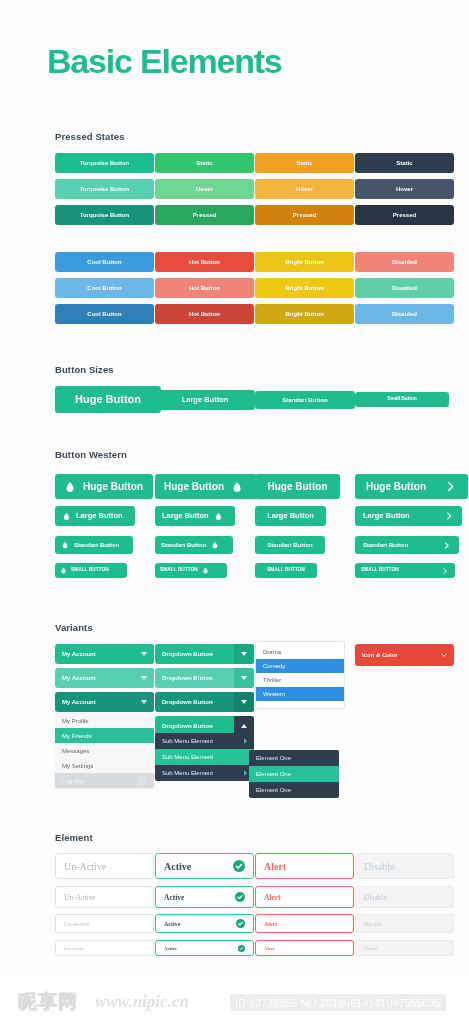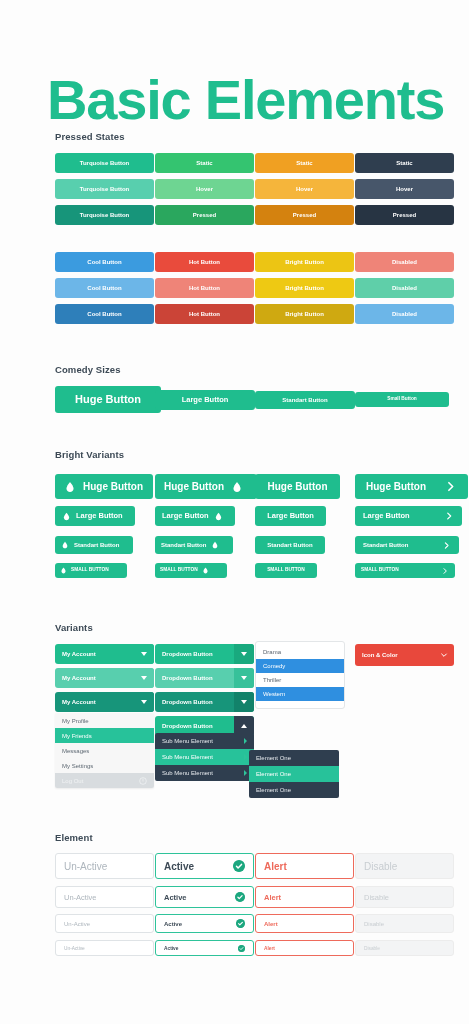--- a/index.html
+++ b/index.html
@@ -7,22 +7,22 @@
     width: 469px; height: 1024px;
     background: #ffffff;
     font-family: "Liberation Sans", sans-serif;
     overflow: hidden;
   }
   .page { position: relative; width: 469px; height: 1024px; background: #fdfdfd; }
 
   
   .title {
     position: absolute; left: 47px; top: 44px;
-    font-size: 56px; font-weight: 700; letter-spacing: -1.2px;
-    color: #1fbd8e; line-height: 1; margin-top: 28px;
+    font-size: 34px; font-weight: 700; letter-spacing: -1.2px;
+    color: #1fbd8e; line-height: 1;
   }
 
   
   .sect-h {
     position: absolute; left: 55px;
     font-size: 9.5px; font-weight: 700; color: #3d4a56; letter-spacing: .1px;
   }
 
   
   .btn {
@@ -92,21 +92,21 @@
     height: 16px; display: flex; align-items: center; justify-content: space-between;
     padding: 0 7px; font-size: 6px; color: #e6eaee;
   }
   .dmenu .mi.active { background: #27c29a; color: #fff; }
 
   
   .inp {
     position: absolute; background: #fff; border: 1px solid #dfe3e6; border-radius: 3px;
     display: flex; align-items: center; padding: 0 8px; font-weight: 700; color: #3d4a56;
   }
-  .inp .ph { flex: 1; }
+  .inp .ph { flex: 1; font-family: Liberation Serif, serif; }
   .inp.unactive { color: #aeb6bd; font-weight: 400; }
   .inp.active { border-color: #2ec39a; color: #3d4a56; }
   .inp.alert  { border-color: #ee6a5b; color: #ee6a5b; }
   .inp.disable{ border-color: #ececec; background: #f3f4f5; color: #c8cdd1; font-weight: 400; }
   .check {
     border-radius: 50%; background: #1ca77f; color: #fff;
     display: flex; align-items: center; justify-content: center; flex: 0 0 auto;
   }
 
   
@@ -204,37 +204,37 @@
         <span>Hot Button</span>
       </div>
       <div class="btn bs" style="left: 255px; top: 304px; width: 99px; background: rgb(207, 169, 17);">
         <span>Bright Button</span>
       </div>
       <div class="btn bs" style="left: 355px; top: 304px; width: 99px; background: rgb(108, 182, 232);">
         <span>Disabled</span>
       </div>
     </div>
 
-  <div class="sect-h" style="top:364px">Comedy Sizes</div>
+  <div class="sect-h" style="top:364px">Button Sizes</div>
   <div id="sizes-row">
       <div class="btn sz" style="left: 55px; top: 386px; width: 106px; height: 27px; font-size: 11px; background: rgb(31, 189, 142);">
         <span>Huge Button</span>
       </div>
       <div class="btn sz" style="left: 155px; top: 389.5px; width: 100px; height: 20px; font-size: 7.5px; background: rgb(31, 189, 142);">
         <span>Large Button</span>
       </div>
       <div class="btn sz" style="left: 255px; top: 390.5px; width: 100px; height: 18px; font-size: 6px; background: rgb(31, 189, 142);">
         <span>Standart Button</span>
       </div>
       <div class="btn sz" style="left: 355px; top: 392px; width: 94px; height: 15px; font-size: 4.8px; background: rgb(31, 189, 142);">
         <span>Small Button</span>
       </div>
     </div>
 
-  <div class="sect-h" style="top:449px">Bright Variants</div>
+  <div class="sect-h" style="top:449px">Button Western</div>
   <div id="variants-grid">
       <div class="btn vbtn" style="left: 55px; top: 474px; width: 98px; height: 25px; font-size: 10px; background: rgb(31, 189, 142); justify-content: flex-start; padding-left: 9px;">
         <span class="drop-ico" style="margin-right: 7px;">
           <svg width="12" height="12" viewBox="0 0 24 24" style="display:block">
             <path fill="#fff" d="M12 2C12 2 5 10.2 5 14.8 5 18.8 8.1 22 12 22s7-3.2 7-7.2C19 10.2 12 2 12 2z"></path>
           </svg>
         </span>
         <span class="lbl">Huge Button</span>
       </div>
       <div class="btn vbtn" style="left: 155px; top: 474px; width: 102px; height: 25px; font-size: 10px; background: rgb(31, 189, 142); justify-content: flex-start; padding-left: 9px;">
@@ -528,14 +528,19 @@
         </span>
       </div>
       <div class="inp alert" style="left: 255px; top: 940px; width: 99px; height: 16px; font-size: 4.8px;">
         <span class="ph">Alert</span>
       </div>
       <div class="inp disable" style="left: 355px; top: 940px; width: 99px; height: 16px; font-size: 4.8px;">
         <span class="ph">Disable</span>
       </div>
     </div>
 
+  <div class="footer">
+    <div class="wm-logo">昵享网</div>
+    <div class="wm-url">www.nipic.cn</div>
+    <div class="wm-id">ID:13738356 NO:20180614141047555035</div>
+  </div>
 
 </div>
 
 </body></html>

